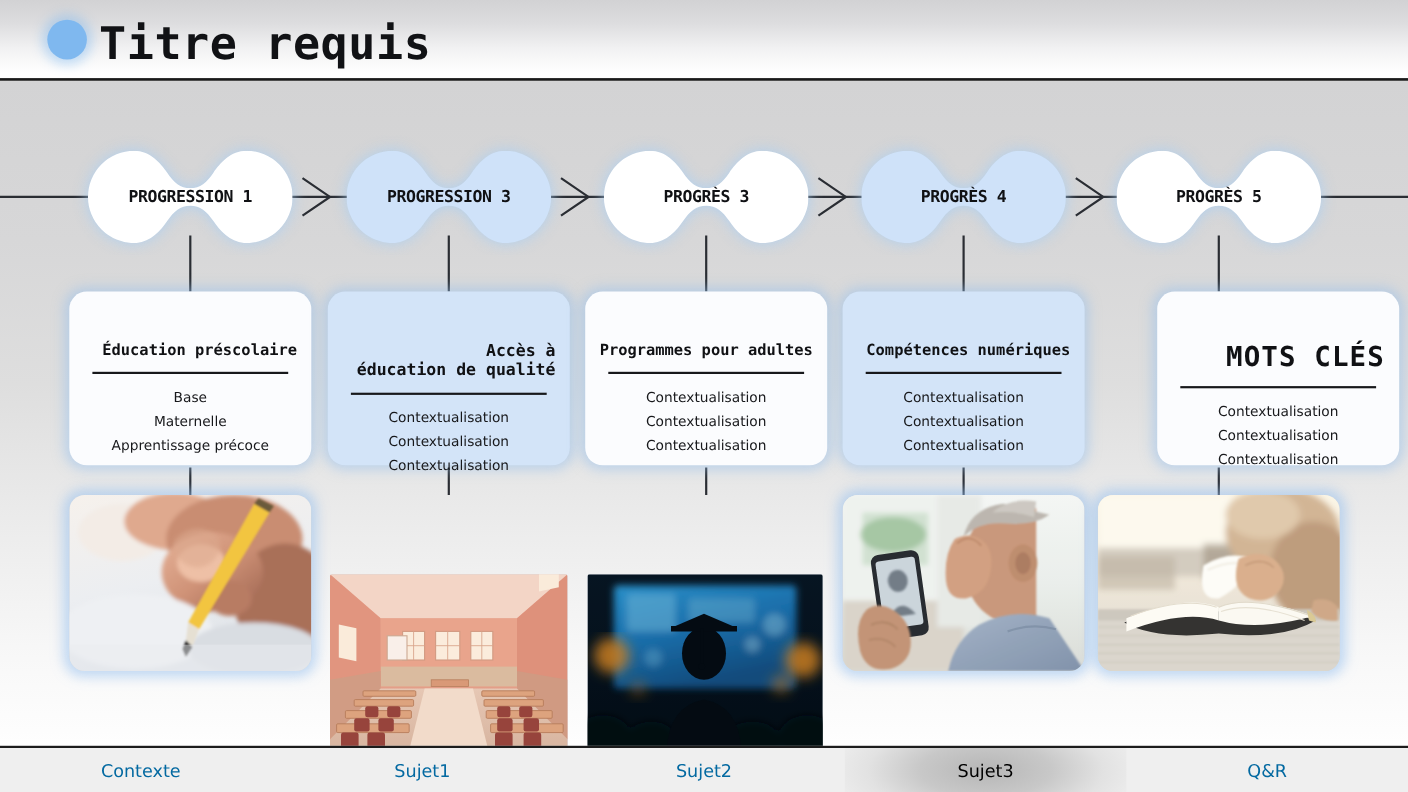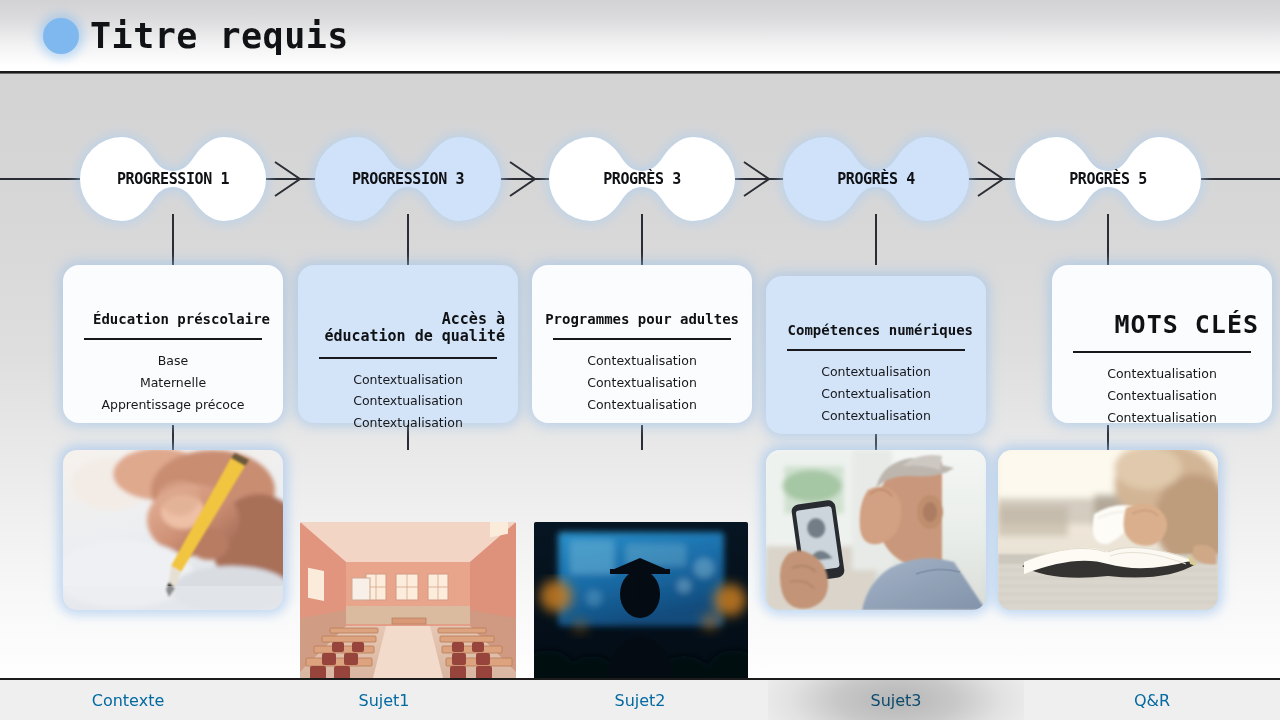--- a/index.html
+++ b/index.html
@@ -21,21 +21,21 @@
     background:linear-gradient(to bottom,#1a1a1a 0%,#1a1a1a 55%,#9a9a9a 100%);
   }
   .header-dot{
     position:absolute;left:43px;top:18px;width:36px;height:36px;border-radius:50%;
     background:#7fb8ef;
     box-shadow:0 0 10px 5px rgba(127,184,239,.45);
   }
   .header-title{
     position:absolute;left:90px;top:16px;
     font-family:"DejaVu Sans Mono", monospace;
-    font-size:35px;font-weight:bold;color:#111215;letter-spacing:.5px;
+    font-size:41px;font-weight:bold;color:#111215;letter-spacing:.5px;
     white-space:nowrap;
   }
 
   
   .canvas{
     position:absolute;left:0;top:74px;width:1280px;height:655px;
     background:linear-gradient(to bottom,#d3d3d4 0%,#d7d7d8 22%,#dedede 42%,#ececec 62%,#f8f8f8 80%,#ffffff 94%,#ffffff 100%);
     overflow:hidden;
   }
 
@@ -104,21 +104,21 @@
     overflow:hidden;
   }
   .footer-items{
     position:absolute;left:0;top:0;width:1280px;height:40px;display:flex;
   }
   .f-item{
     flex:1 1 0;height:40px;display:flex;align-items:center;justify-content:center;
     font-family:"DejaVu Sans", sans-serif;font-size:16px;color:#0369a1;
     position:relative;
   }
-  .f-item.active{color:#0c4a6e;}
+  .f-item.active{color:#000000;}
   .f-item.active::before{
     content:"";position:absolute;left:0;top:0;width:100%;height:40px;
     background:radial-gradient(ellipse 58% 150% at 50% 50%, #b6b6b6 0%, #c8c8c8 40%, #e2e2e2 72%, #efefef 100%);
     z-index:0;
   }
   .f-item.active span{position:relative;z-index:1;}
 </style>
 </head>
 <body>
 
@@ -241,21 +241,21 @@
         <span>Programmes pour adultes</span>
       </div>
       <div class="card-rule"></div>
       <div class="card-items">
         <span class="it">Contextualisation</span>
         <span class="it">Contextualisation</span>
         <span class="it">Contextualisation</span>
       </div>
     </div>
 
-    <div class="card blue" style="left:766px;top:202px;">
+    <div class="card blue" style="left:766px;top:191px;">
       <div class="card-title">
         <span>Compétences numériques</span>
       </div>
       <div class="card-rule"></div>
       <div class="card-items">
         <span class="it">Contextualisation</span>
         <span class="it">Contextualisation</span>
         <span class="it">Contextualisation</span>
       </div>
     </div>

